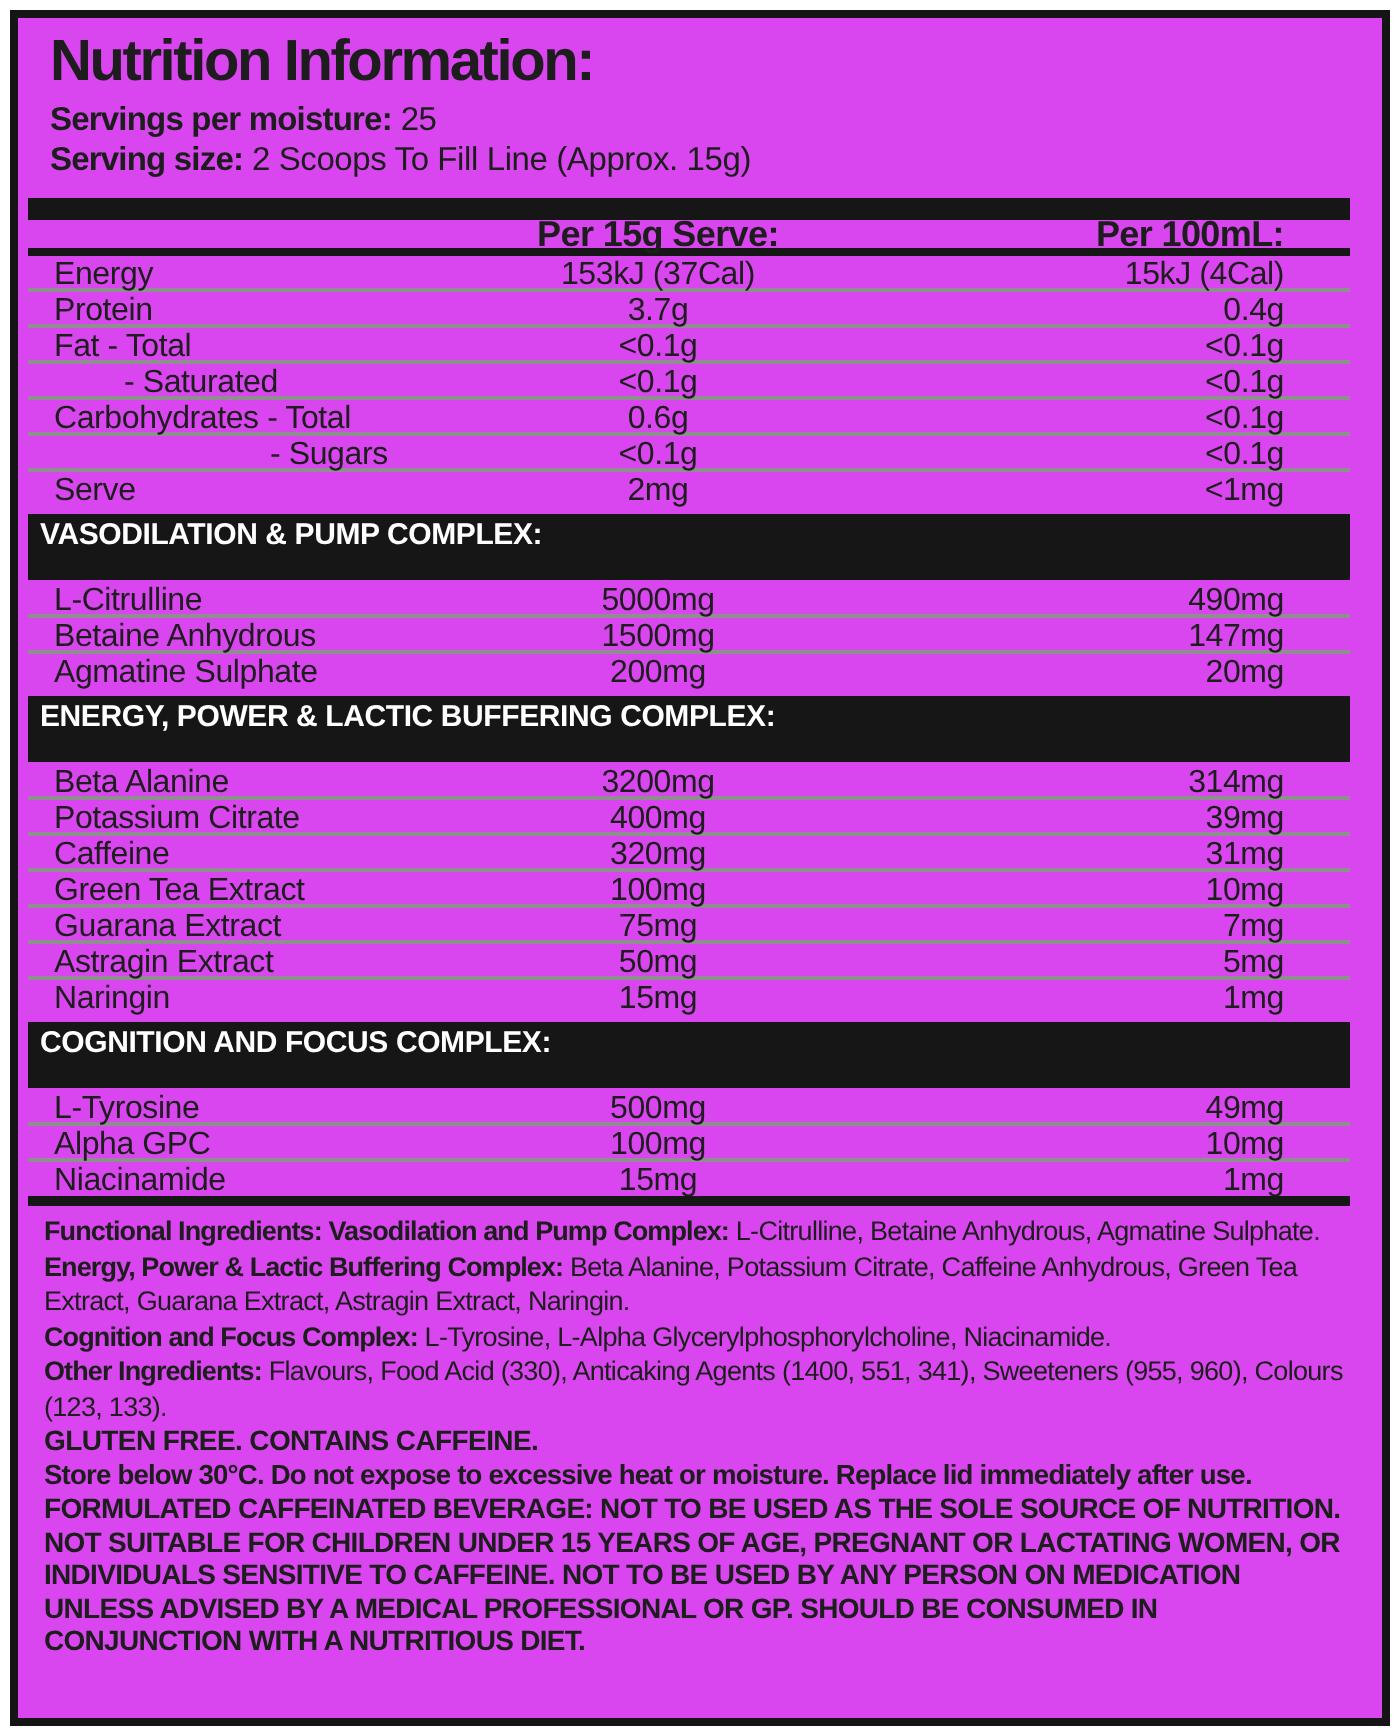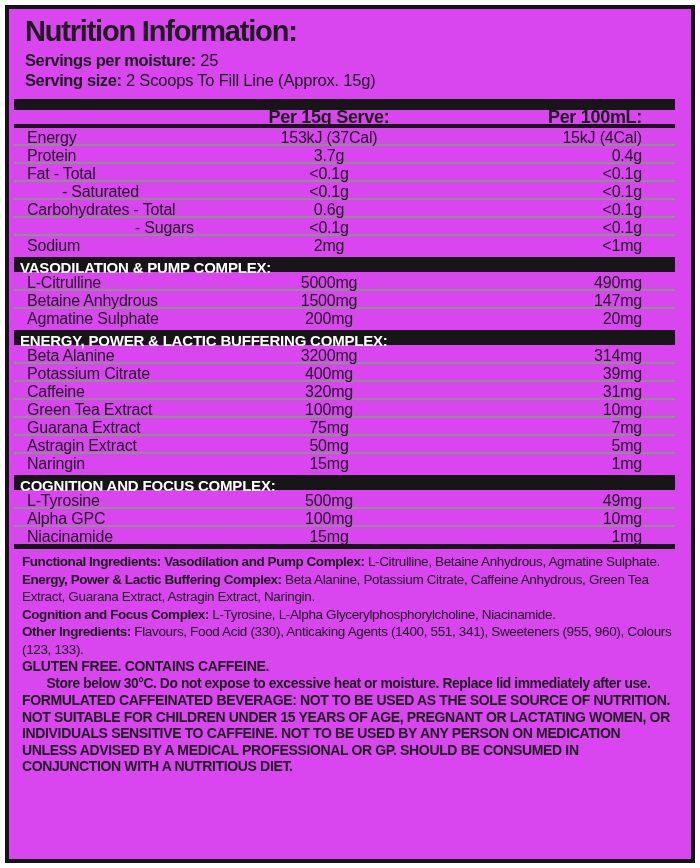--- a/index.html
+++ b/index.html
@@ -8,36 +8,36 @@
   .content{padding:0 16px 0 5px;}
   
   .head{padding-left:11px;padding-top:4px;}
   .title{font-size:29px;font-weight:bold;letter-spacing:-1.2px;margin:2px 0 3px 0;line-height:32px;}
   .subline{font-size:16.5px;line-height:20px;letter-spacing:-0.2px;}
   .subline b{letter-spacing:-0.4px;}
   
   .topbar{height:11px;background:#161616;margin-top:9px;}
   .thick{height:4px;background:#161616;}
   .thick2{height:5px;background:#161616;margin-top:1px;}
-  .secbar{height:15px;line-height:21px;background:#161616;color:#ffffff;font-weight:bold;font-size:15px;padding-left:6px;margin:5px 0 1px 0;letter-spacing:-0.2px;}
+  .secbar{height:33px;line-height:21px;background:#161616;color:#ffffff;font-weight:bold;font-size:15px;padding-left:6px;margin:5px 0 1px 0;letter-spacing:-0.2px;}
   
   .hdr-row{display:flex;height:14px;align-items:center;font-weight:bold;font-size:18px;letter-spacing:-0.3px;}
   .row{display:flex;height:16px;line-height:20px;font-size:16px;letter-spacing:-0.2px;}
   .rows .row + .row{border-top:2px solid #8f8f8f;}
   .c-label{flex:0 0 210px;padding-left:13px;box-sizing:border-box;white-space:nowrap;}
   .c-label.indent-1{padding-left:48px;}
   .c-label.indent-2{padding-left:121px;}
   .c-serve{flex:0 0 210px;text-align:center;white-space:nowrap;}
   .c-100{flex:1;text-align:right;padding-right:33px;white-space:nowrap;}
   
   .footer{margin-top:4px;padding-left:8px;}
   .ing{margin:0;font-size:13.5px;line-height:17.5px;letter-spacing:-0.35px;}
   .ing b{letter-spacing:-0.45px;}
   .gluten{margin:0;font-weight:bold;font-size:14px;line-height:17px;letter-spacing:-0.3px;}
-  .storage{margin:0;font-weight:bold;font-size:13.8px;line-height:17px;letter-spacing:-0.4px;text-align:center;}
+  .storage{margin:0;font-weight:bold;font-size:13.8px;line-height:17px;letter-spacing:-0.4px;}
   .warning{margin:0;font-weight:bold;font-size:14px;line-height:16.5px;letter-spacing:-0.35px;}
 </style>
 </head>
 <body>
 
 <div class="panel">
   <div class="content">
 
     <div class="head">
       <div class="title">Nutrition Information:</div>
@@ -80,21 +80,21 @@
         <div class="c-label">Carbohydrates - Total</div>
         <div class="c-serve">0.6g</div>
         <div class="c-100">&lt;0.1g</div>
       </div>
       <div class="row">
         <div class="c-label indent-2">- Sugars</div>
         <div class="c-serve">&lt;0.1g</div>
         <div class="c-100">&lt;0.1g</div>
       </div>
       <div class="row">
-        <div class="c-label">Sodium</div>
+        <div class="c-label">Serve</div>
         <div class="c-serve">2mg</div>
         <div class="c-100">&lt;1mg</div>
       </div>
     </div>
 
     <div class="secbar">VASODILATION &amp; PUMP COMPLEX:</div>
     <div class="rows">
       <div class="row">
         <div class="c-label">L-Citrulline</div>
         <div class="c-serve">5000mg</div>

